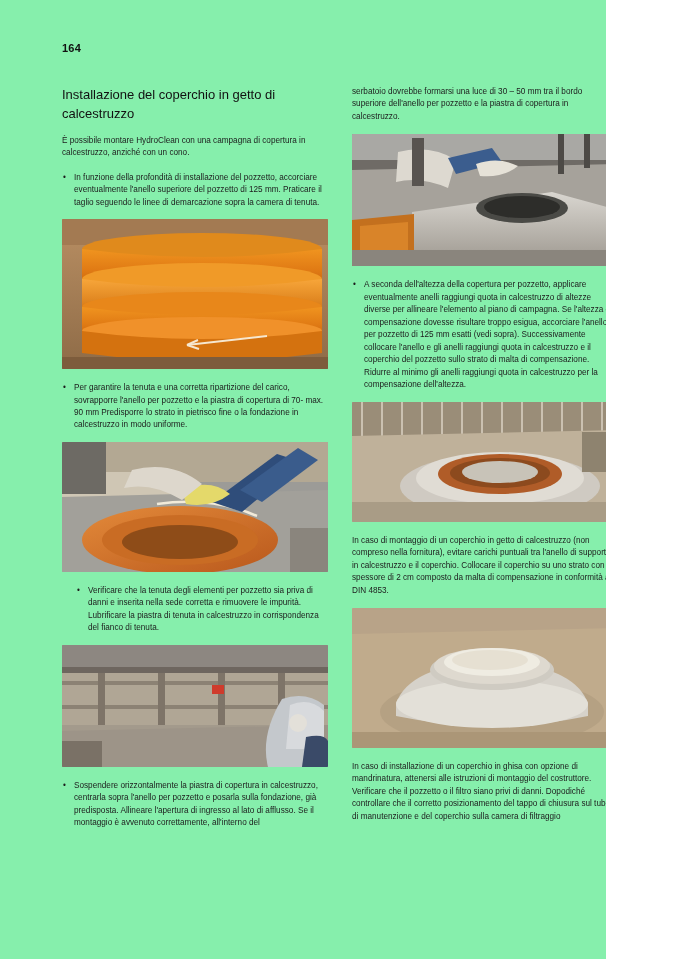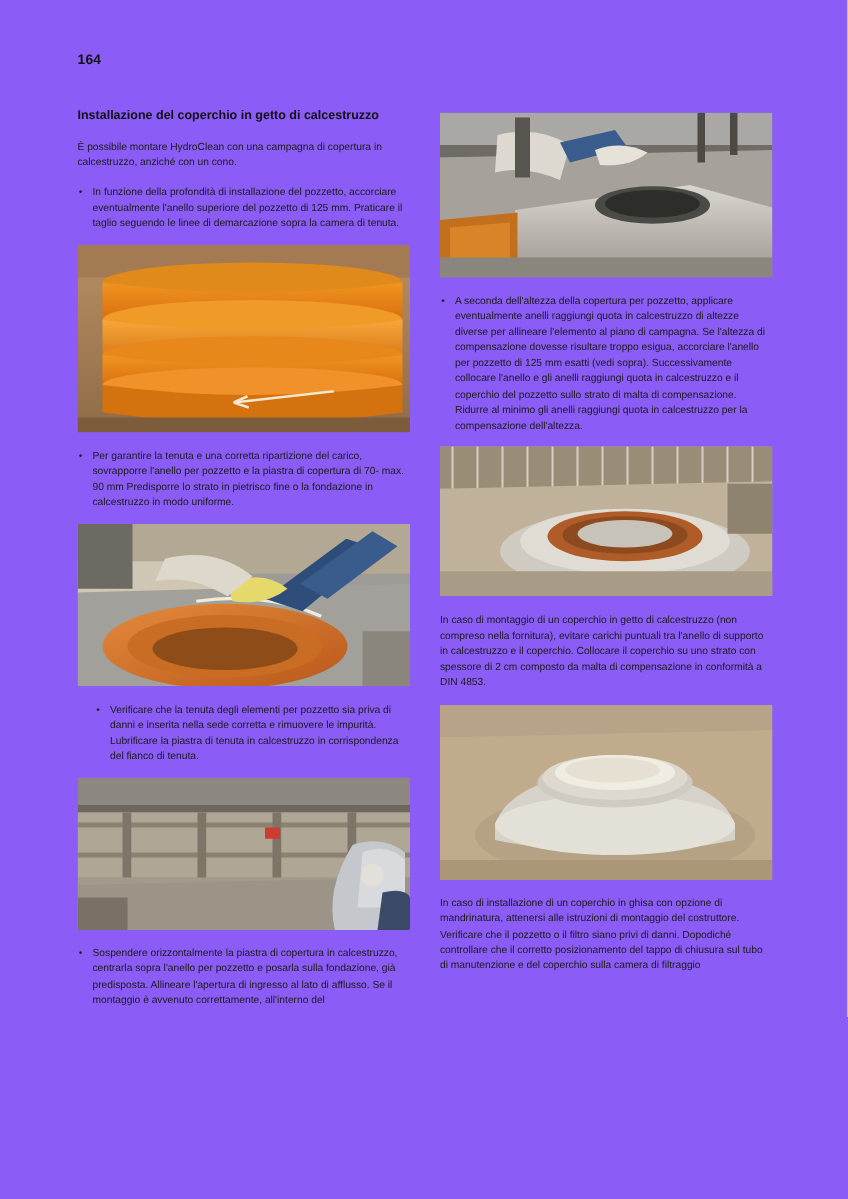--- a/index.html
+++ b/index.html
@@ -6,23 +6,23 @@
     margin: 0;
     padding: 0;
     background: #ffffff;
   }
   body {
     font-family: "Liberation Sans", sans-serif;
     color: #1a1a1a;
   }
   .page {
     position: relative;
-    width: 678px;
+    width: 606px;
     height: 959px;
-    background: #8b5cf6;
+    background: #86efac;
     overflow: hidden;
     box-sizing: border-box;
   }
   .page-number {
     position: absolute;
     left: 62px;
     top: 42px;
     font-size: 11px;
     font-weight: bold;
     letter-spacing: 0.2px;
@@ -33,22 +33,22 @@
     left: 62px;
     top: 86px;
     width: 556px;
     display: flex;
     gap: 24px;
   }
   .col {
     width: 266px;
   }
   .section-title {
-    font-size: 10px;
-    font-weight: bold;
+    font-size: 13px;
+    font-weight: normal;
     line-height: 1.45;
     margin: 0 0 11px 0;
     color: #111;
   }
   p.body {
     font-size: 8.2px;
     line-height: 1.52;
     margin: 0 0 11px 0;
     color: #1c1c1c;
   }
@@ -198,20 +198,21 @@
       </div>
 
       <ul class="bullets">
         <li>Sospendere orizzontalmente la piastra di copertura in calcestruzzo, centrarla sopra l'anello per pozzetto e posarla sulla fondazione, già predisposta. Allineare l'apertura di ingresso al lato di afflusso. Se il montaggio è avvenuto correttamente, all'interno del</li>
       </ul>
 
     </div>
 
     <div class="col">
 
+      <p class="body">serbatoio dovrebbe formarsi una luce di 30 – 50 mm tra il bordo superiore dell'anello per pozzetto e la piastra di copertura in calcestruzzo.</p>
 
       <div class="figure">
         <svg viewBox="0 0 266 132" preserveAspectRatio="none">
           <defs>
             <linearGradient id="gconc" x1="0" y1="0" x2="0" y2="1">
               <stop offset="0%" stop-color="#d9d6d0"></stop>
               <stop offset="100%" stop-color="#a9a49c"></stop>
             </linearGradient>
           </defs>
           <rect x="0" y="0" width="266" height="132" fill="#8f8b86"></rect>

